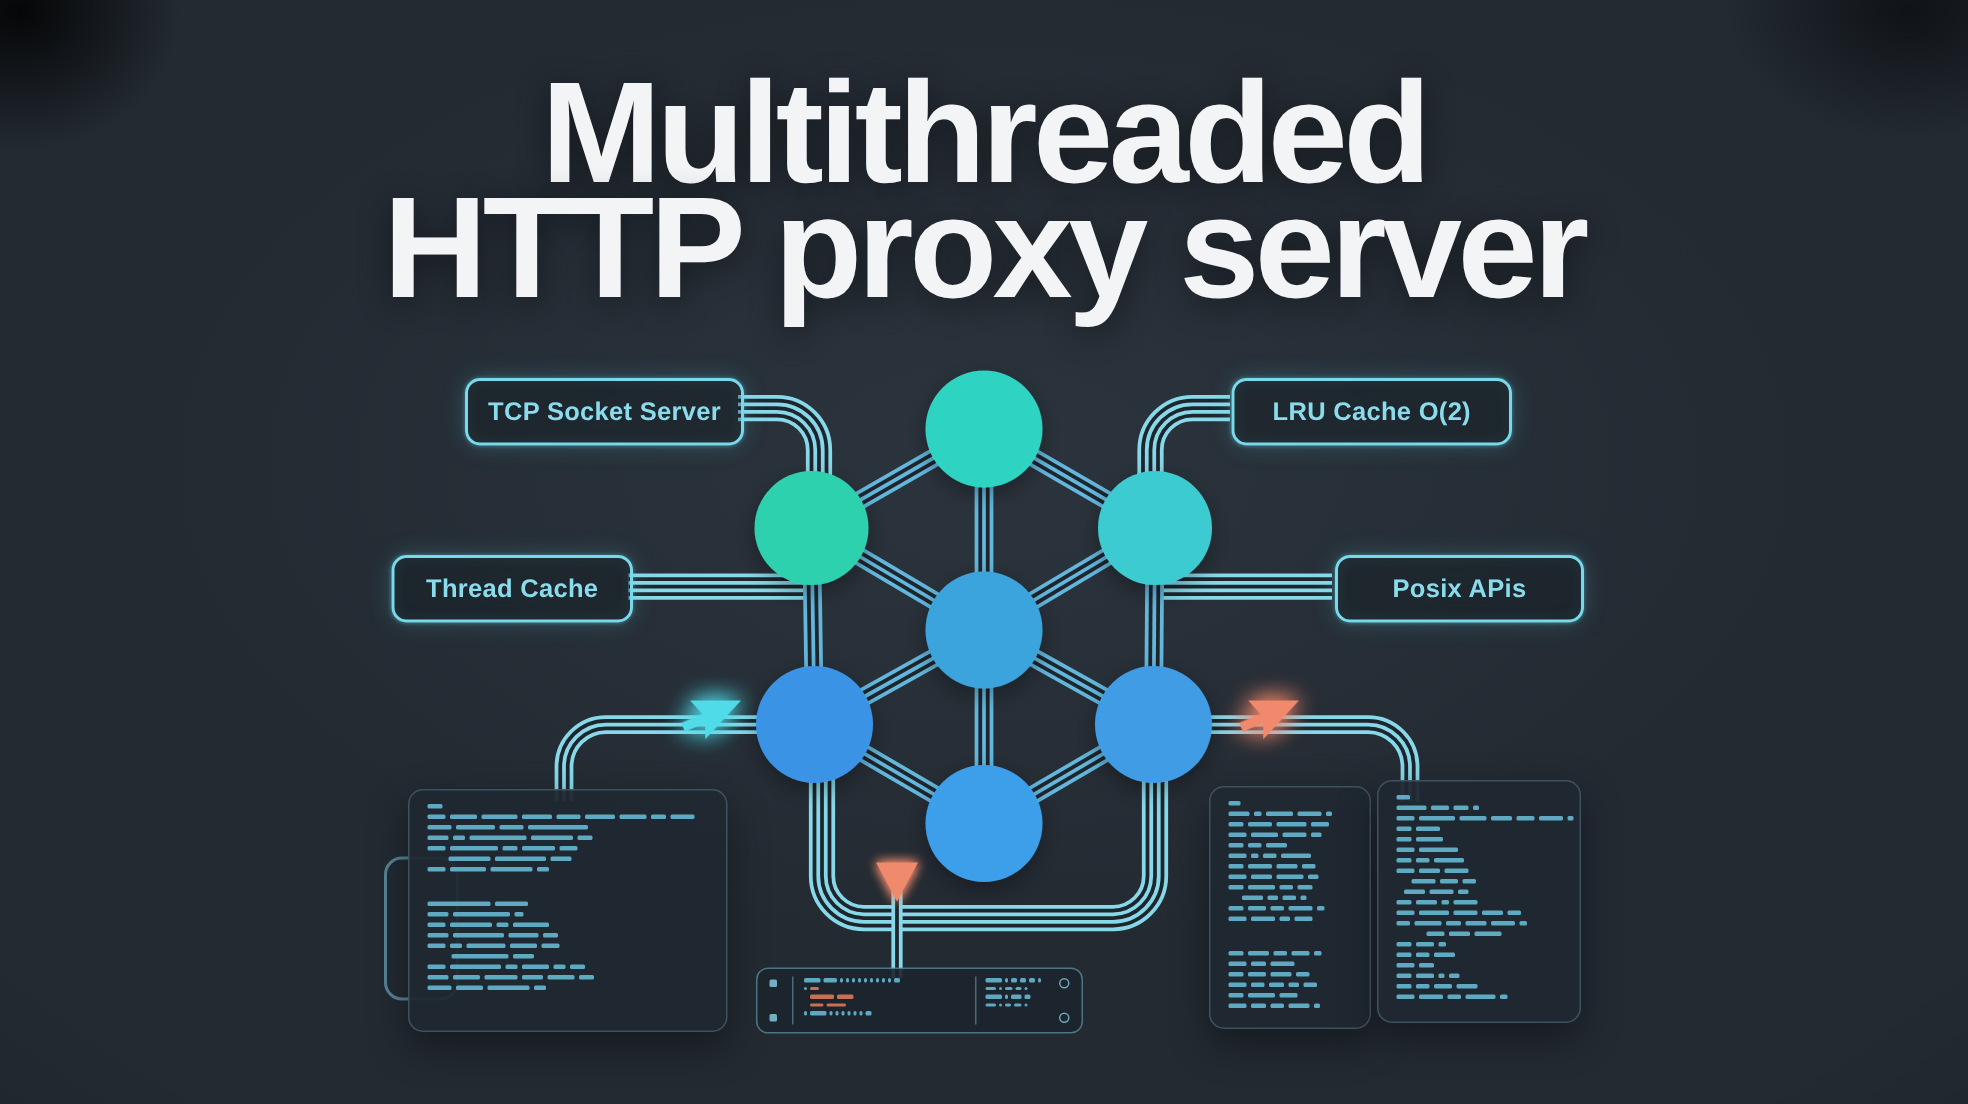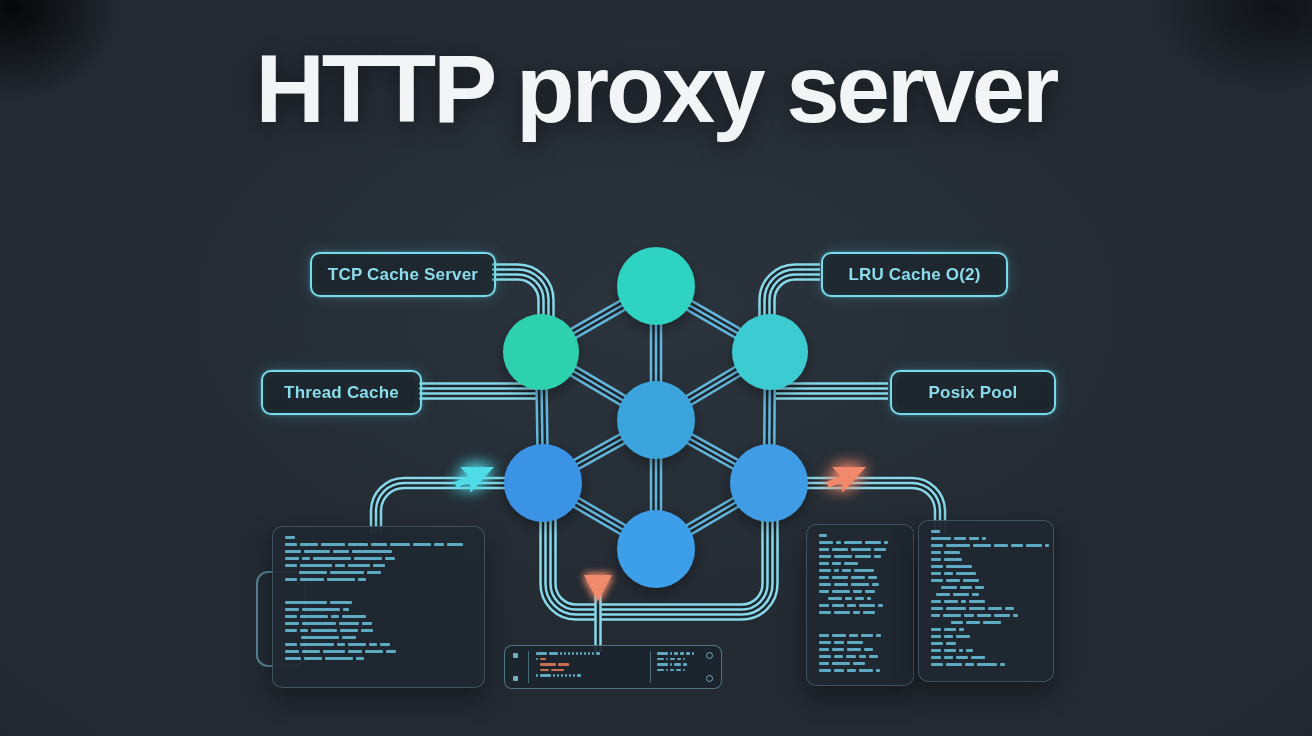--- a/index.html
+++ b/index.html
@@ -63,20 +63,21 @@
   .board-right{width:64px;position:relative;border-left:1.5px solid rgba(128,196,216,.45);padding-left:6px;padding-top:1px;box-sizing:border-box;}
   .board-right i{position:absolute;width:5px;height:5px;border:1.2px solid rgba(128,200,220,.8);border-radius:50%;right:1px;}
   .board-right i.t{top:1px}.board-right i.b{bottom:1px}
 </style>
 </head>
 <body>
 
 <div class="vignette"></div>
 
 <div class="title">
+  <div>Multithreaded</div>
   <div>HTTP proxy server</div>
 </div>
 
 <svg class="diagram" width="1312" height="736" viewBox="0 0 1312 736">
   <defs>
     <path id="rA" d="M492,272 H518 A28,28 0 0 1 546,300 V340"></path>
     <path id="rB" d="M419,391 H540"></path>
     <path id="rC" d="M820,272 H795 A28,28 0 0 0 767,300 V340"></path>
     <path id="rD" d="M888,391 H772"></path>
     <path id="rE" d="M510,483 H404 A28,28 0 0 0 376,511 V534"></path>
@@ -218,30 +219,30 @@
   </g>
 
   <g>
     <use href="#cursor" transform="translate(494,467) rotate(90) scale(2.05)" filter="url(#glow)" fill="#4fdbe8"></use>
     <use href="#cursor" transform="translate(866,467) rotate(90) scale(2.05)" filter="url(#glow)" fill="#f2886c"></use>
     <path d="M584,575 L612,575 L598,601 Z" filter="url(#glow)" fill="#f08a6d"></path>
   </g>
 </svg>
 
 <div class="label-box" style="left:310px;top:252px;width:182px;height:41px;">
-  <span>TCP Cache Server</span>
+  <span>TCP Socket Server</span>
 </div>
 <div class="label-box" style="left:261px;top:370px;width:157px;height:41px;">
   <span>Thread Cache</span>
 </div>
 <div class="label-box" style="left:821px;top:252px;width:183px;height:41px;">
   <span>LRU Cache O(2)</span>
 </div>
 <div class="label-box" style="left:890px;top:370px;width:162px;height:41px;">
-  <span>Posix Pool</span>
+  <span>Posix APis</span>
 </div>
 
 <div class="cable-loop"></div>
 
 <div class="code-panel" style="left:272px;top:526px;width:213px;height:162px;">
     <div class="crow" style="margin-left: 0px;">
       <span class="seg" style="width: 10px;"></span>
     </div>
     <div class="crow" style="margin-left: 0px;">
       <span class="seg" style="width: 12px;"></span>

